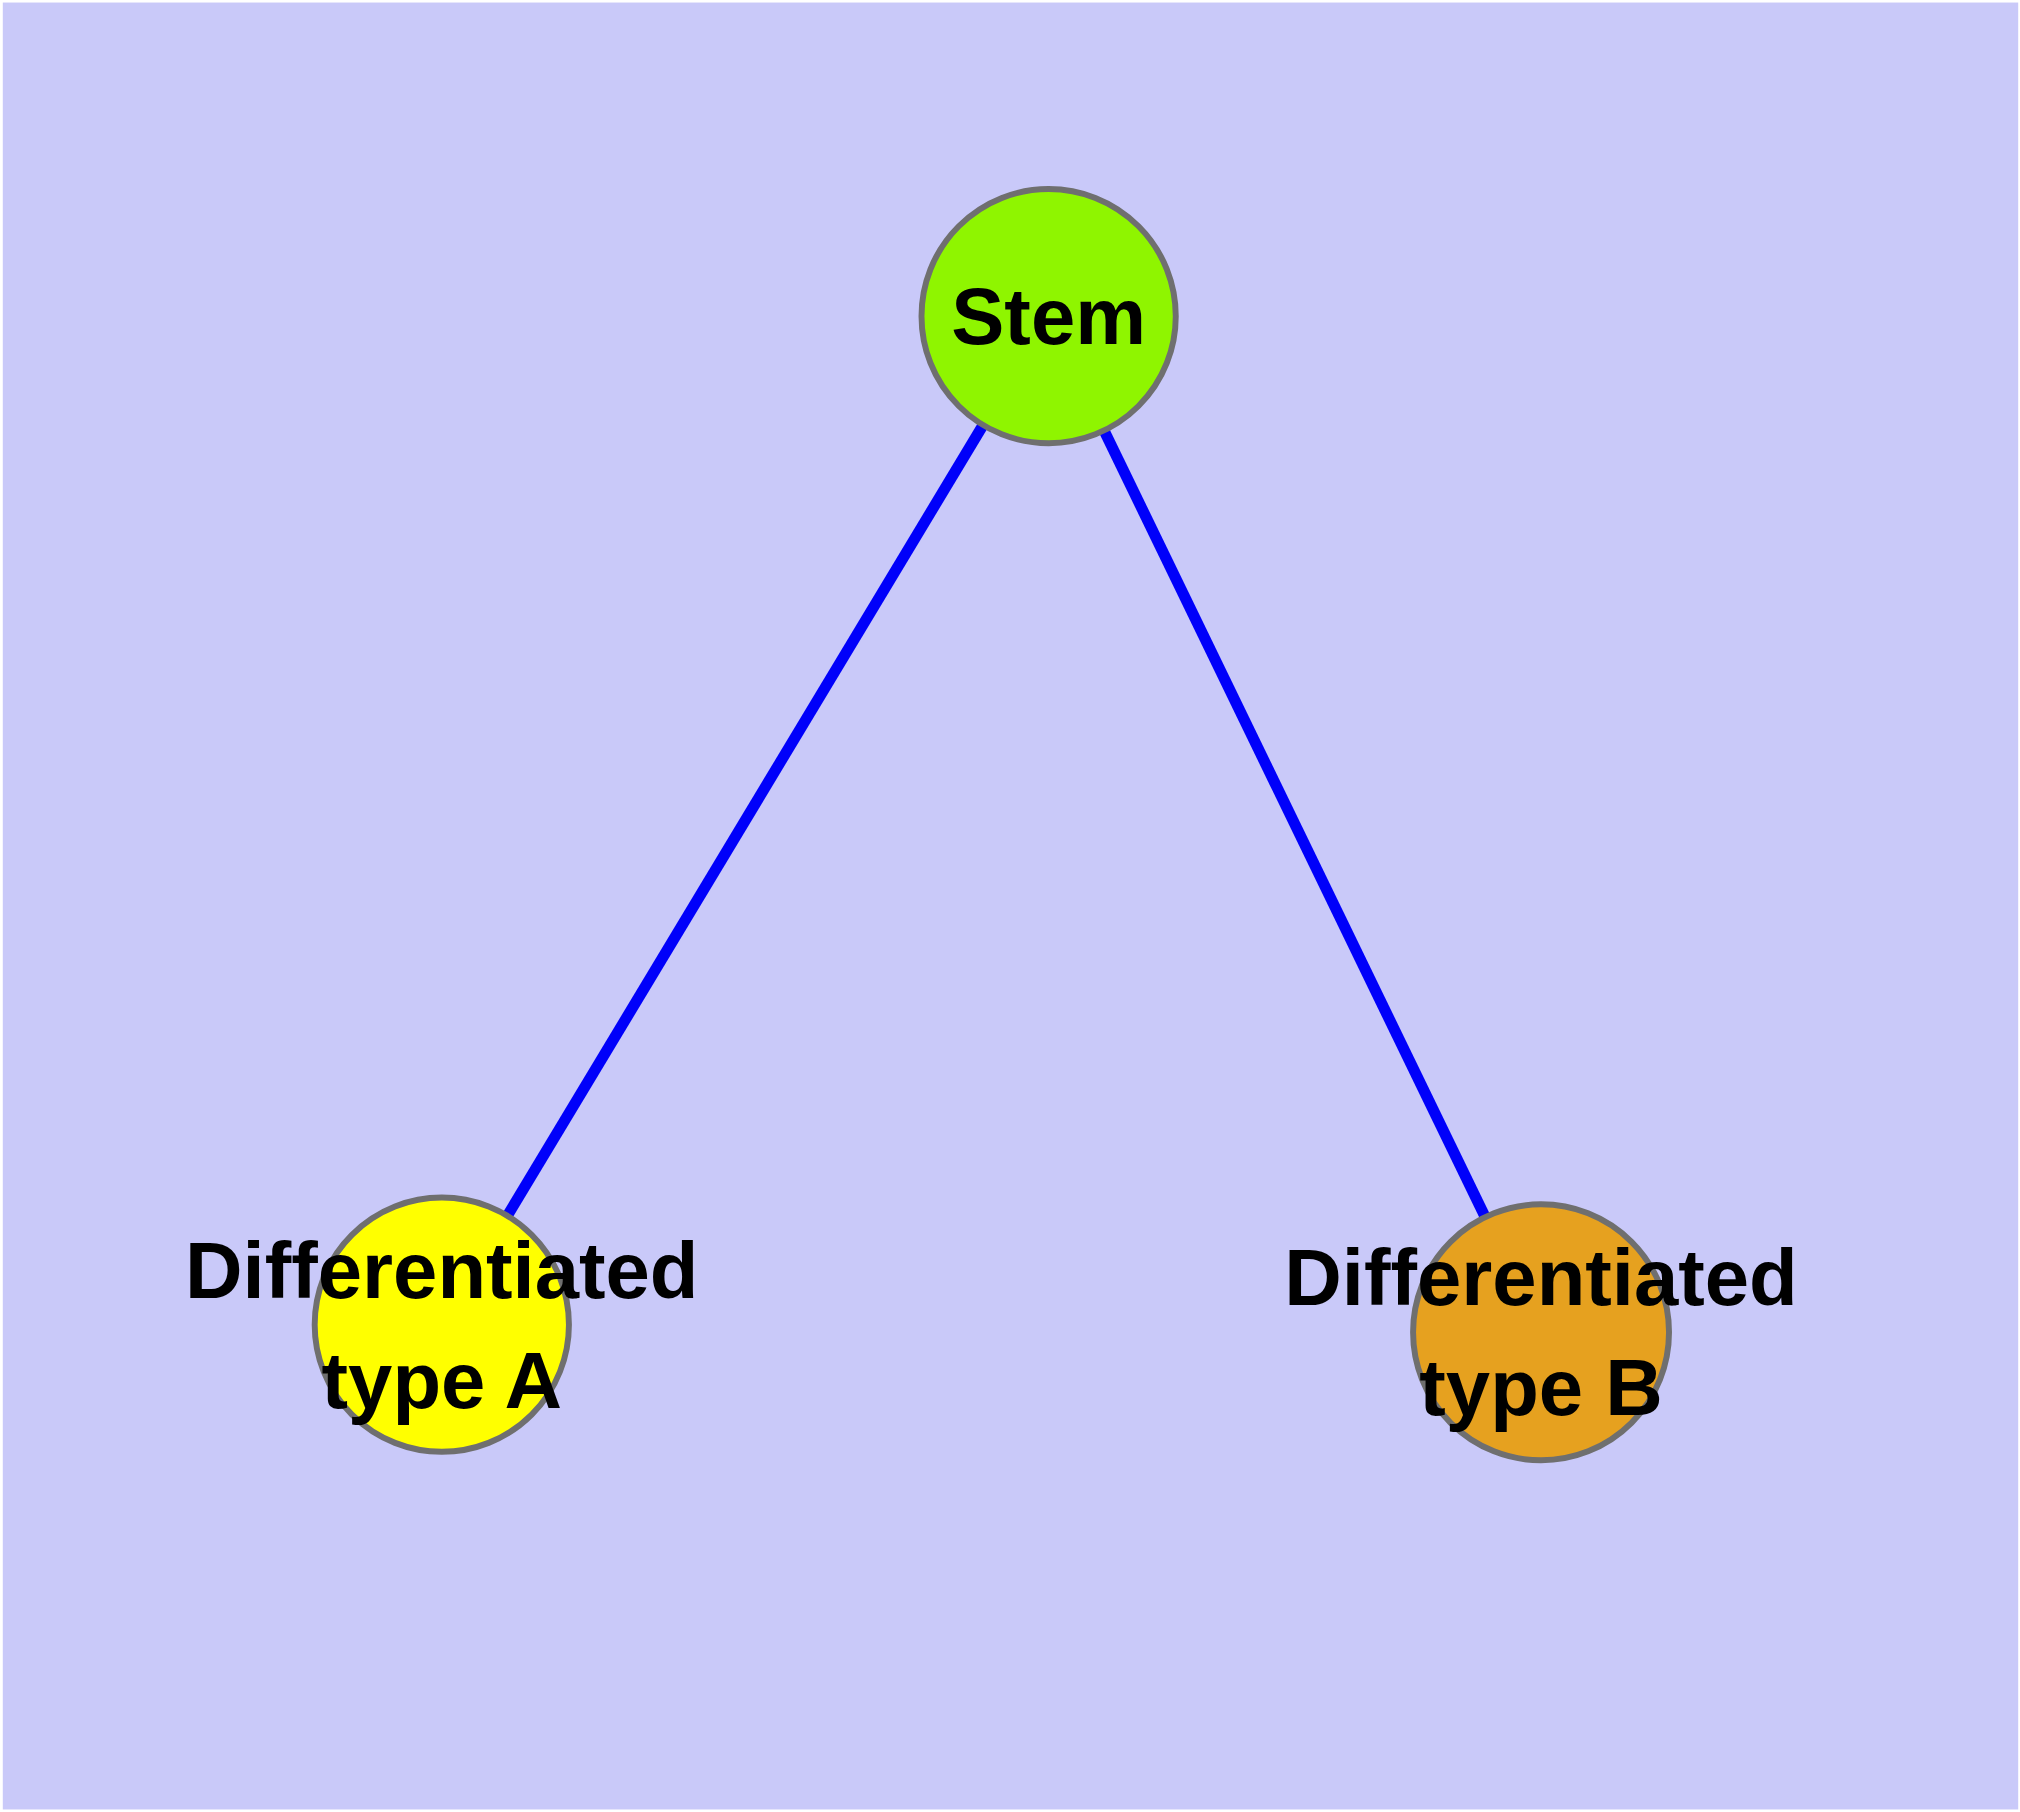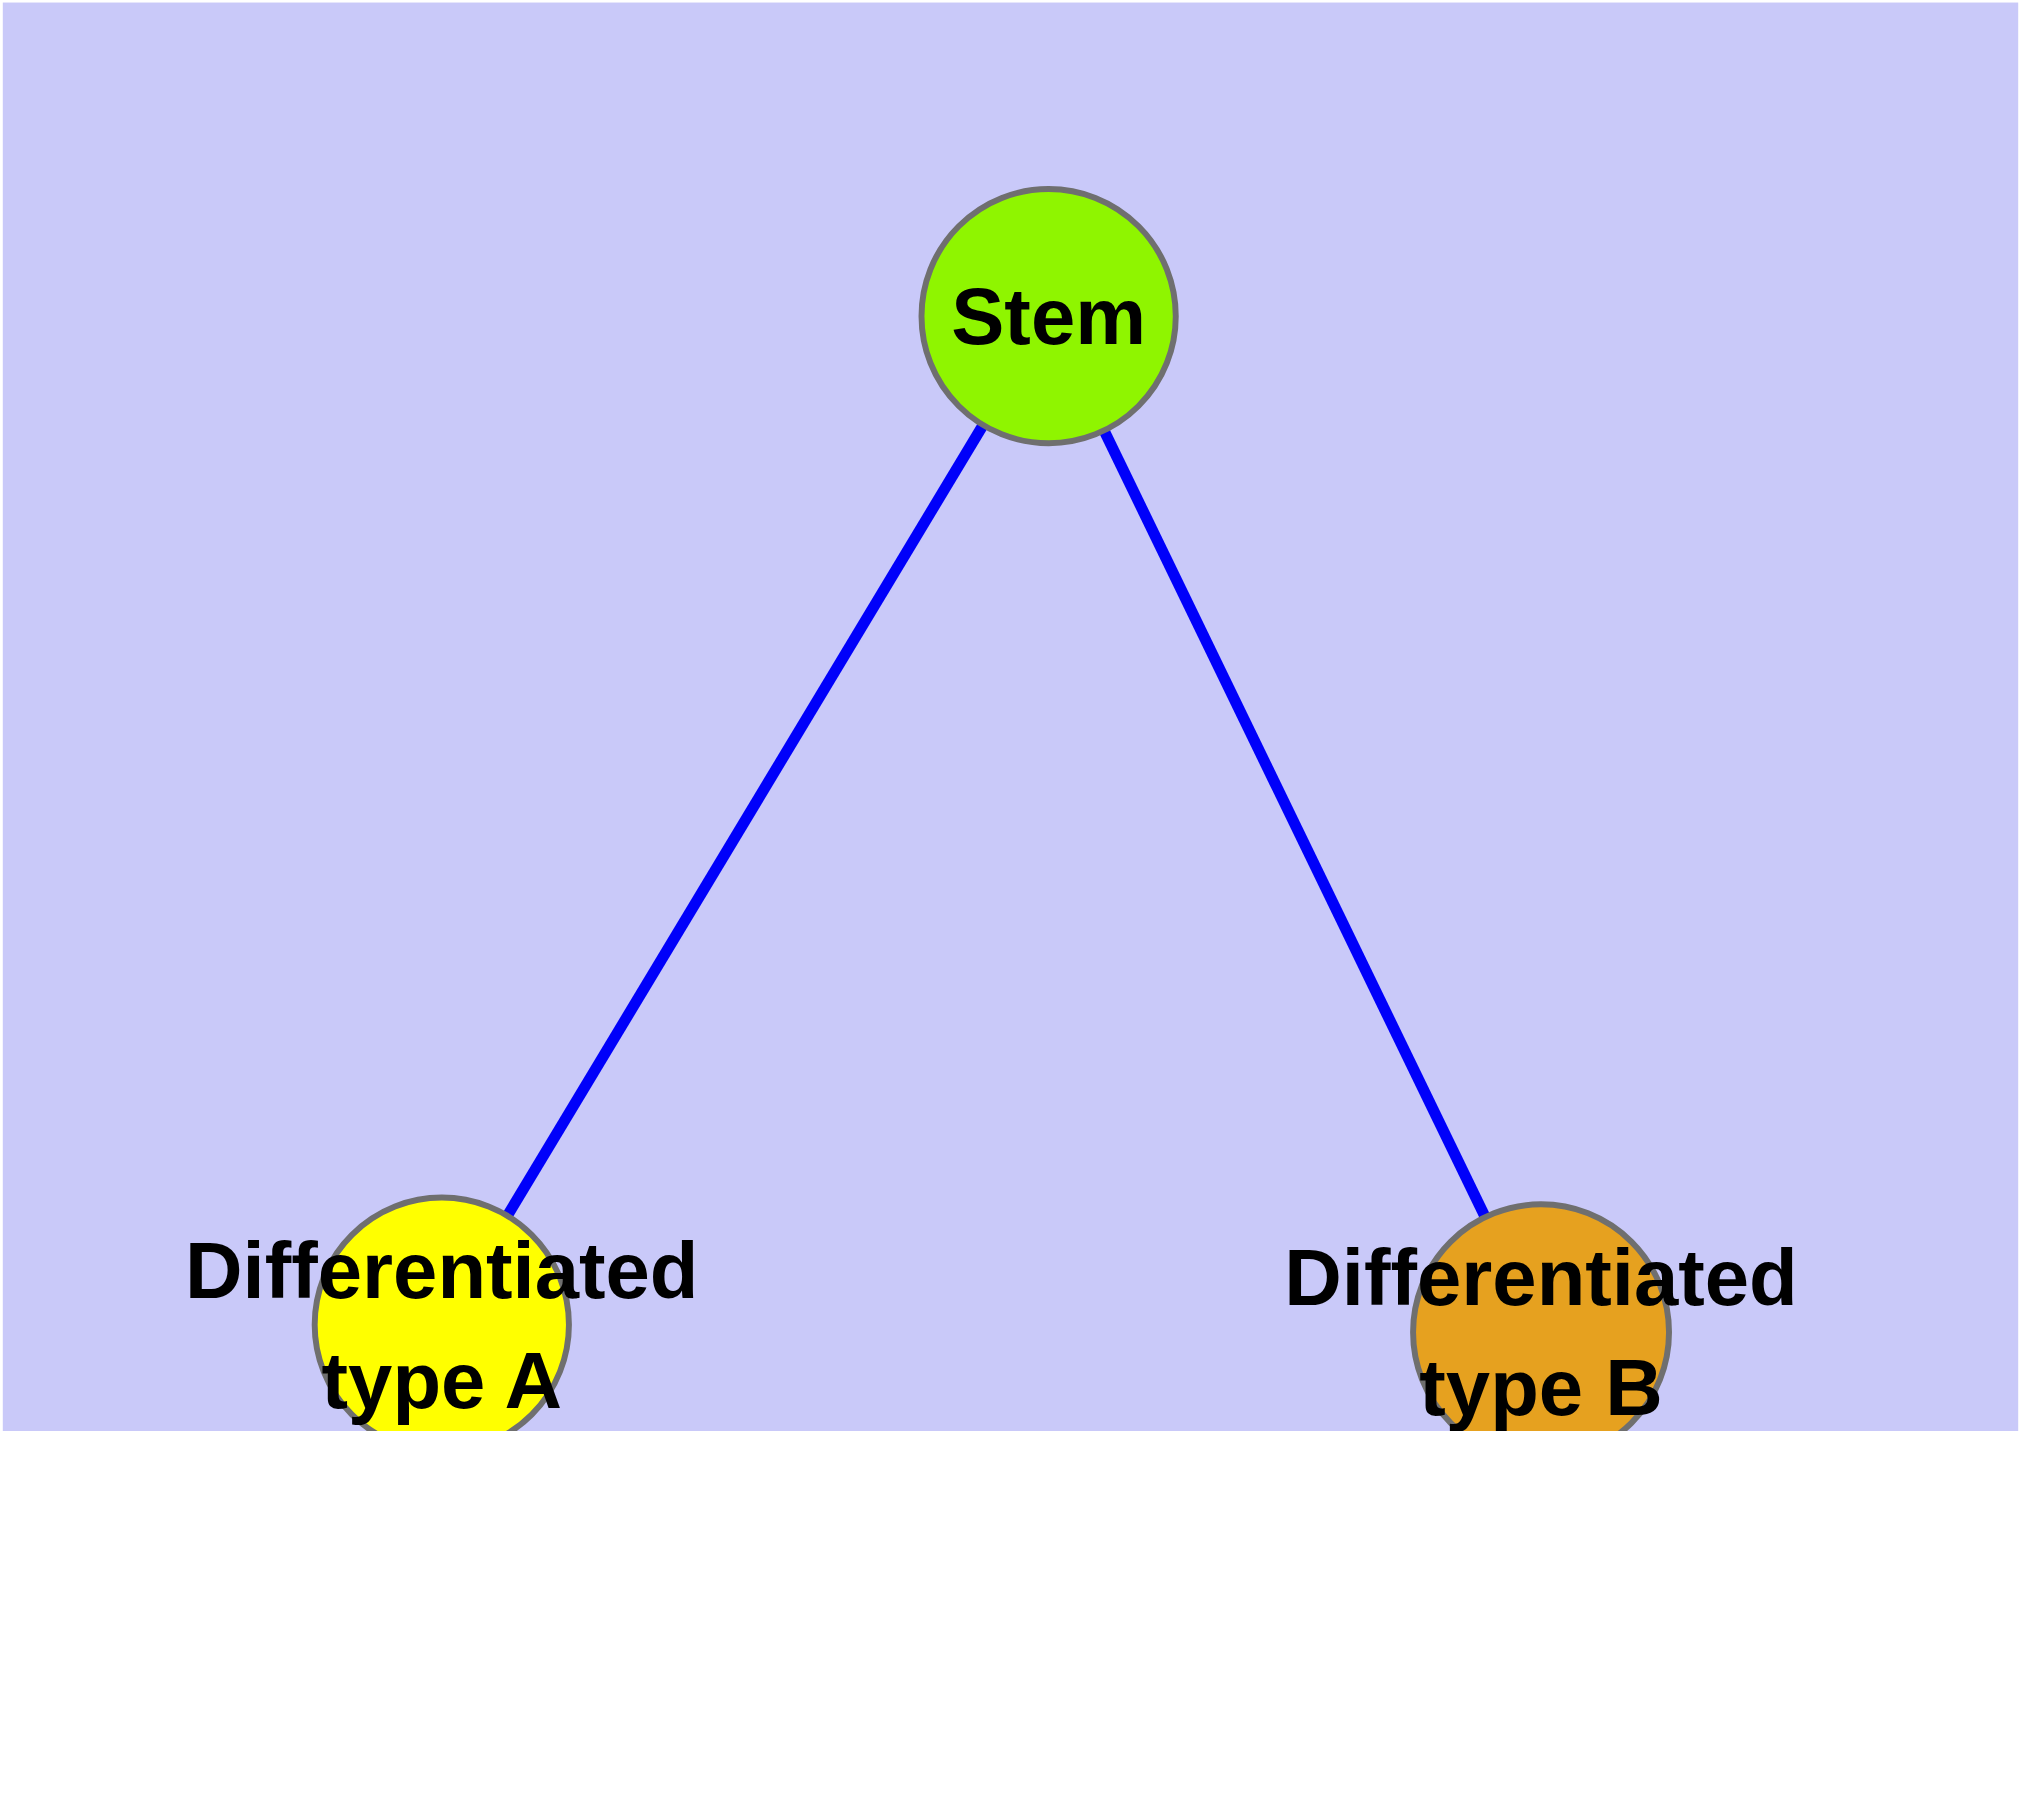--- a/index.html
+++ b/index.html
@@ -6,21 +6,21 @@
     margin: 0;
     padding: 0;
     background: #FFFFFF;
   }
   body {
     font-family: "Liberation Sans", sans-serif;
   }
   #figure {
     position: relative;
     width: 2021px;
-    height: 1431px;
+    height: 1812px;
   }
   #graph-svg {
     display: block;
   }
   .node-label {
     font-family: "Liberation Sans", sans-serif;
     font-weight: bold;
   }
 </style>
 </head>

